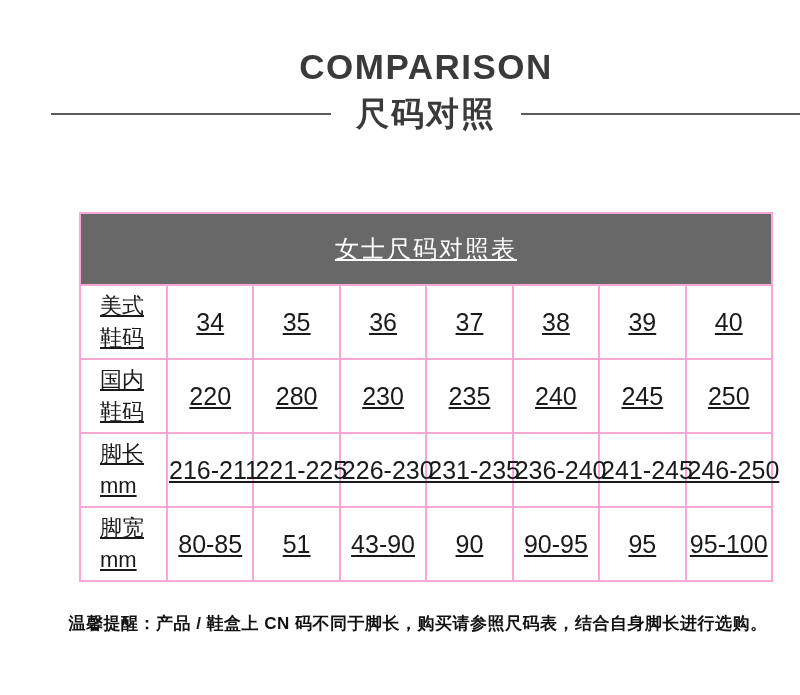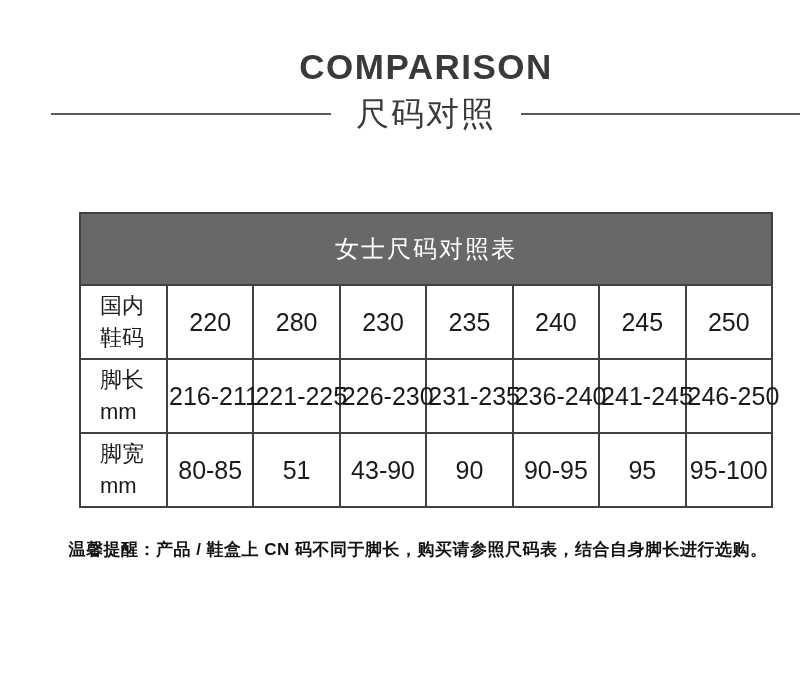--- a/index.html
+++ b/index.html
@@ -38,36 +38,37 @@
   }
   .rule {
     width: 280px;
     height: 2px;
     background: #5a5a5a;
   }
   .title-zh {
     margin: 0 25px;
     font-size: 33px;
     line-height: 40px;
-    font-weight: 400;
+    font-weight: 700;
     letter-spacing: 2px;
     color: #3a3a3a;
     white-space: nowrap;
   }
   
   table.size-table {
     width: 694px;
     margin: 78px auto 0 auto;
     border-collapse: collapse;
     table-layout: fixed;
   }
   table.size-table col.label-col { width: 87px; }
   table.size-table th,
   table.size-table td {
-    border: 2px solid #404040;
+    border: 2px solid #f9a8d4;
+    text-decoration: underline;
   }
   thead th.table-title {
     height: 68px;
     background: #686868;
     color: #ffffff;
     font-size: 24px;
     font-weight: 400;
     letter-spacing: 2px;
     text-align: center;
     vertical-align: middle;
@@ -128,20 +129,33 @@
         <col>
     </colgroup>
     <thead>
       <tr>
         <th class="table-title" colspan="8">女士尺码对照表</th>
       </tr>
     </thead>
     <tbody>
       <tr>
         <th class="row-label">
+          <span>美式</span><br>
+          <span>鞋码</span>
+        </th>
+        <td class="size-cell">34</td>
+        <td class="size-cell">35</td>
+        <td class="size-cell">36</td>
+        <td class="size-cell">37</td>
+        <td class="size-cell">38</td>
+        <td class="size-cell">39</td>
+        <td class="size-cell">40</td>
+      </tr>
+      <tr>
+        <th class="row-label">
           <span>国内</span><br>
           <span>鞋码</span>
         </th>
         <td class="size-cell">220</td>
         <td class="size-cell">280</td>
         <td class="size-cell">230</td>
         <td class="size-cell">235</td>
         <td class="size-cell">240</td>
         <td class="size-cell">245</td>
         <td class="size-cell">250</td>

